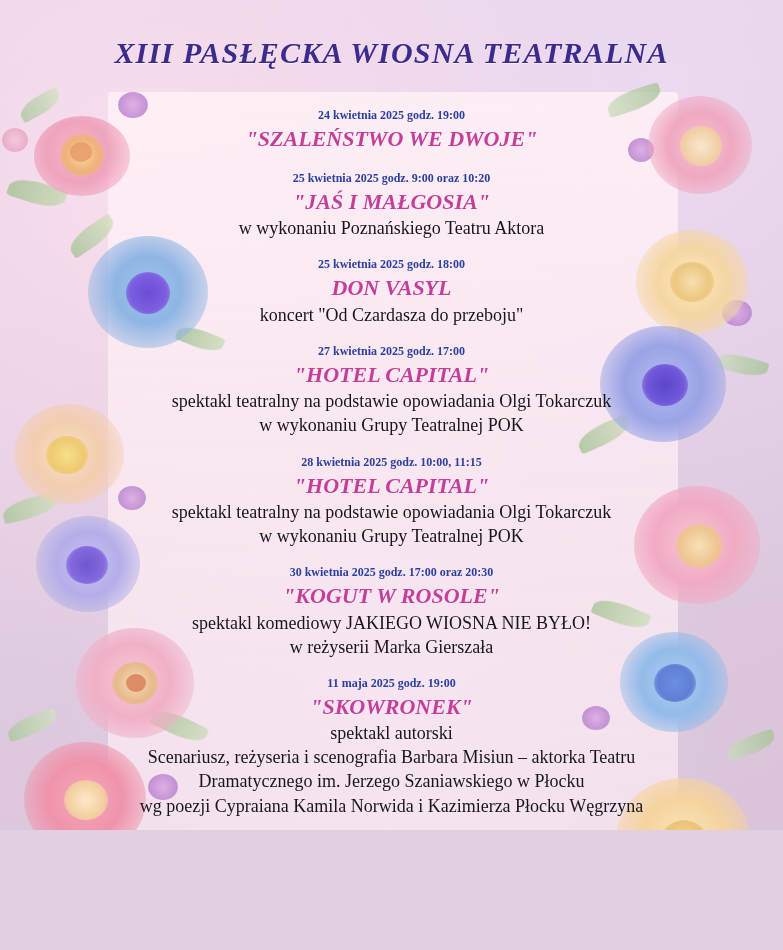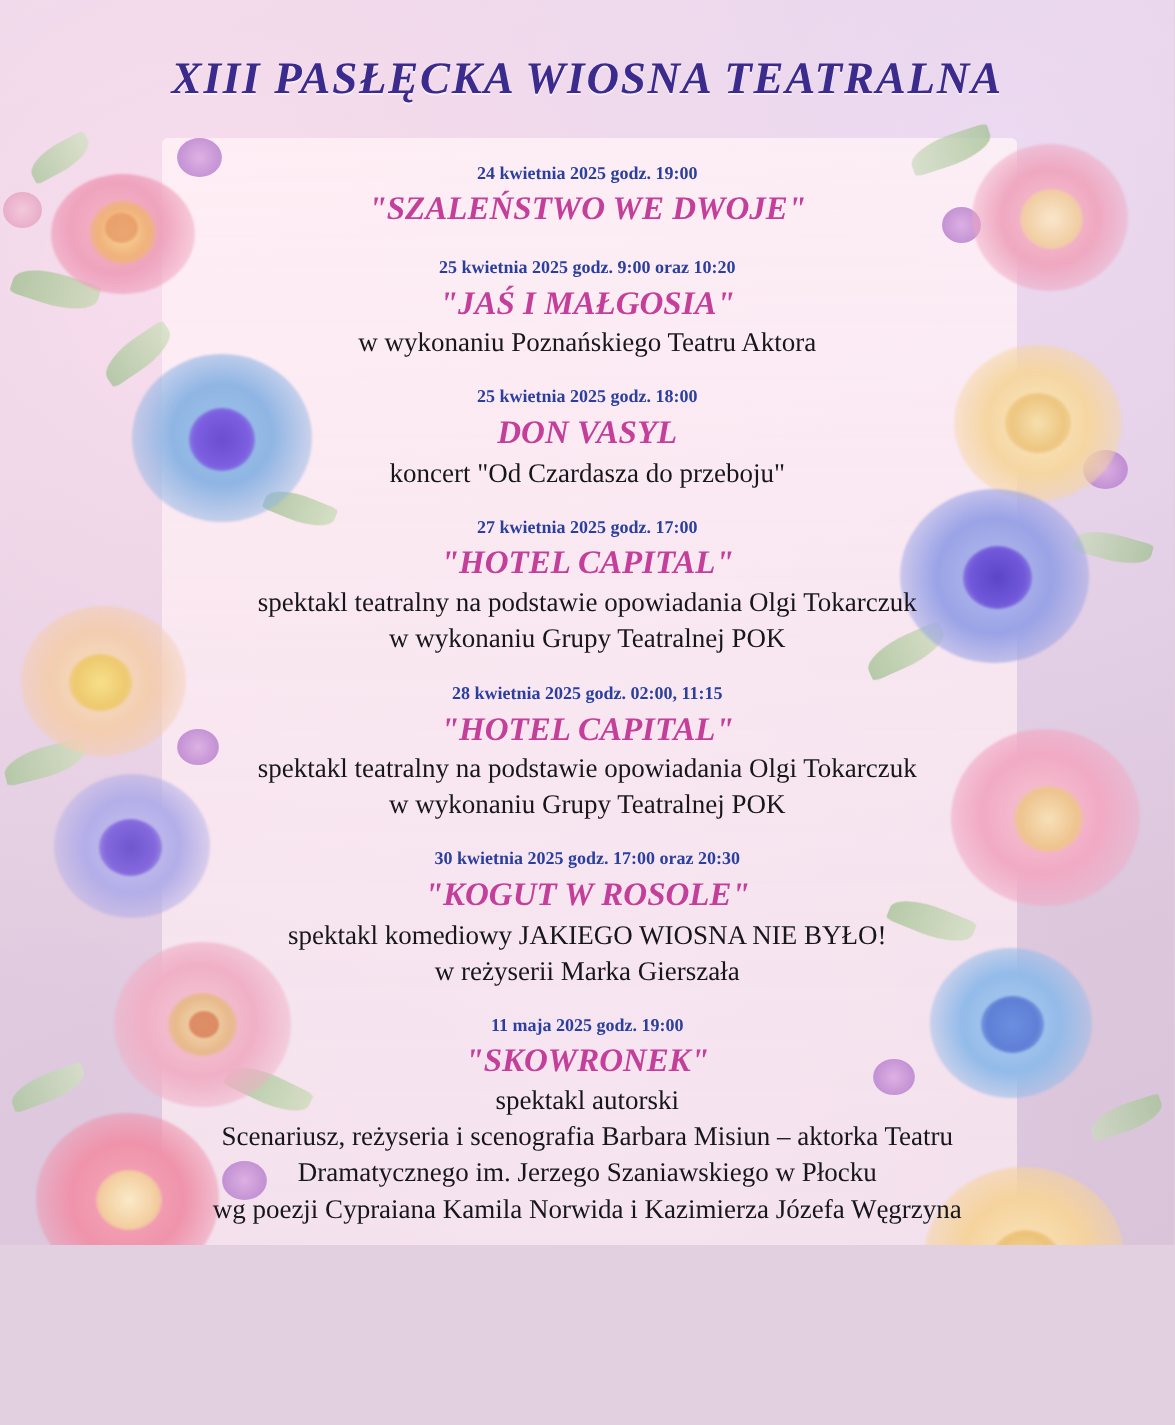--- a/index.html
+++ b/index.html
@@ -237,36 +237,36 @@
     </div>
 
     <div class="event">
       <div class="when">27 kwietnia 2025 godz. 17:00</div>
       <div class="name">"HOTEL CAPITAL"</div>
       <div class="desc">spektakl teatralny na podstawie opowiadania Olgi Tokarczuk</div>
       <div class="desc">w wykonaniu Grupy Teatralnej POK</div>
     </div>
 
     <div class="event">
-      <div class="when">28 kwietnia 2025 godz. 02:00, 11:15</div>
+      <div class="when">28 kwietnia 2025 godz. 10:00, 11:15</div>
       <div class="name">"HOTEL CAPITAL"</div>
       <div class="desc">spektakl teatralny na podstawie opowiadania Olgi Tokarczuk</div>
       <div class="desc">w wykonaniu Grupy Teatralnej POK</div>
     </div>
 
     <div class="event">
       <div class="when">30 kwietnia 2025 godz. 17:00 oraz 20:30</div>
       <div class="name">"KOGUT W ROSOLE"</div>
       <div class="desc">spektakl komediowy JAKIEGO WIOSNA NIE BYŁO!</div>
       <div class="desc">w reżyserii Marka Gierszała</div>
     </div>
 
     <div class="event">
       <div class="when">11 maja 2025 godz. 19:00</div>
       <div class="name">"SKOWRONEK"</div>
       <div class="desc">spektakl autorski</div>
       <div class="desc">Scenariusz, reżyseria i scenografia Barbara Misiun – aktorka Teatru</div>
       <div class="desc">Dramatycznego im. Jerzego Szaniawskiego w Płocku</div>
-      <div class="desc">wg poezji Cypraiana Kamila Norwida i Kazimierza Józefa Węgrzyna</div>
+      <div class="desc">wg poezji Cypraiana Kamila Norwida i Kazimierza Płocku Węgrzyna</div>
     </div>
 
   </div>
 </div>
 
 </body></html>

